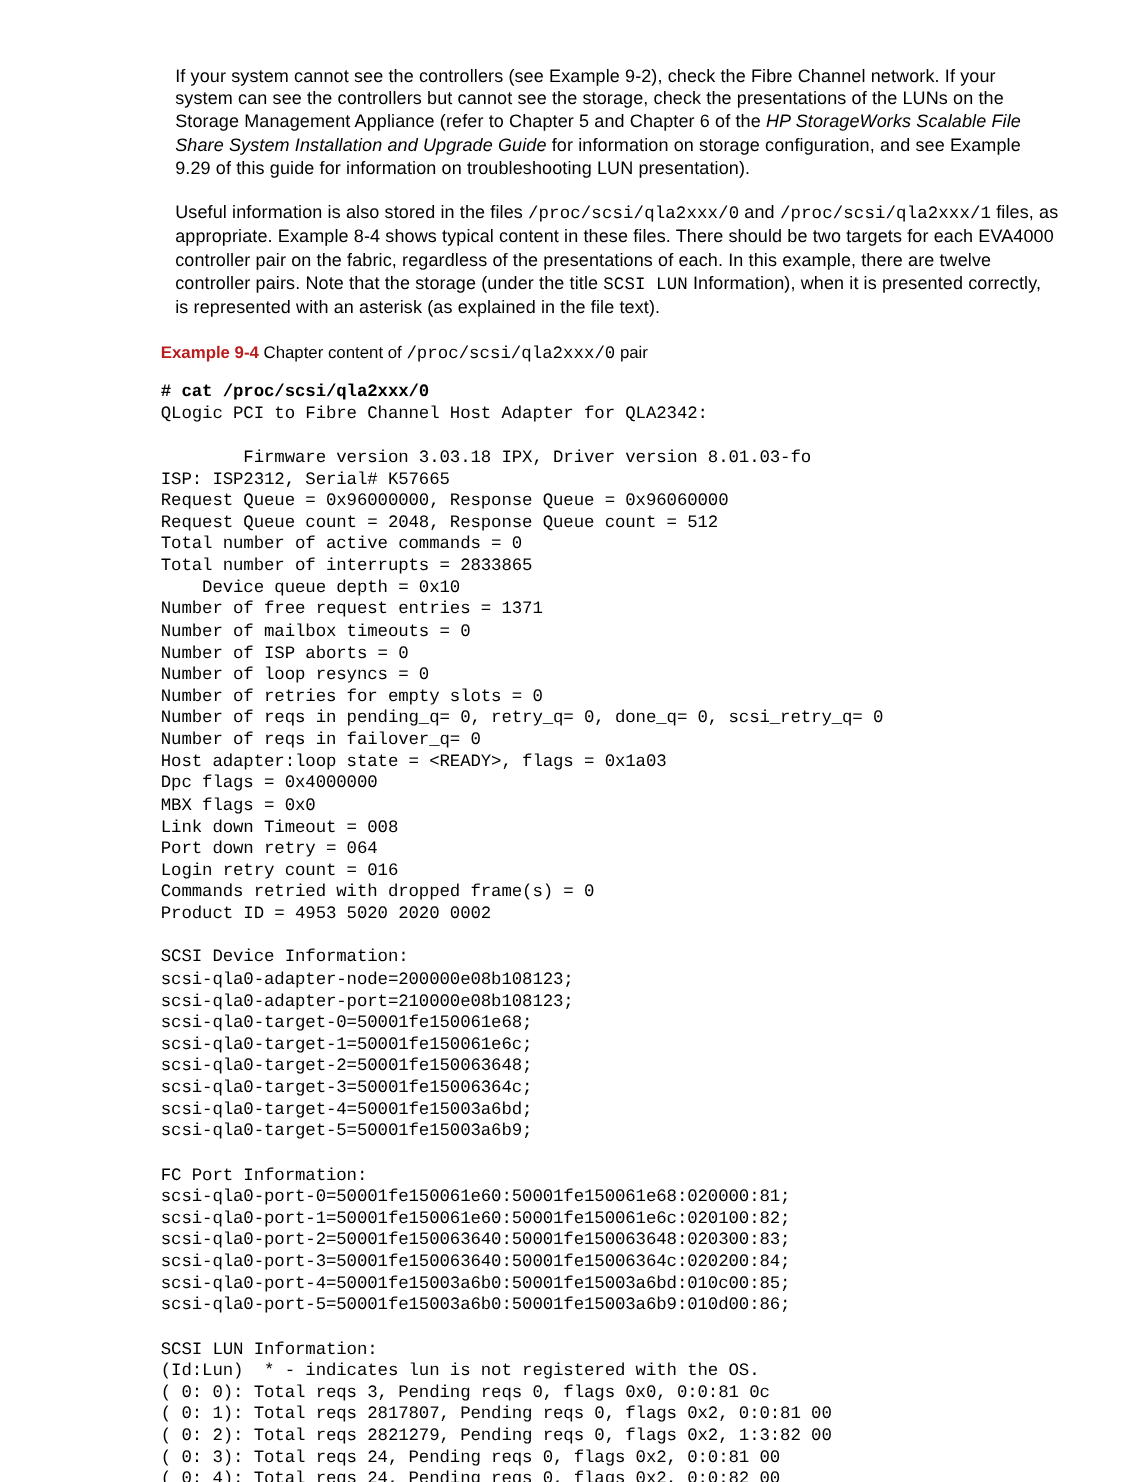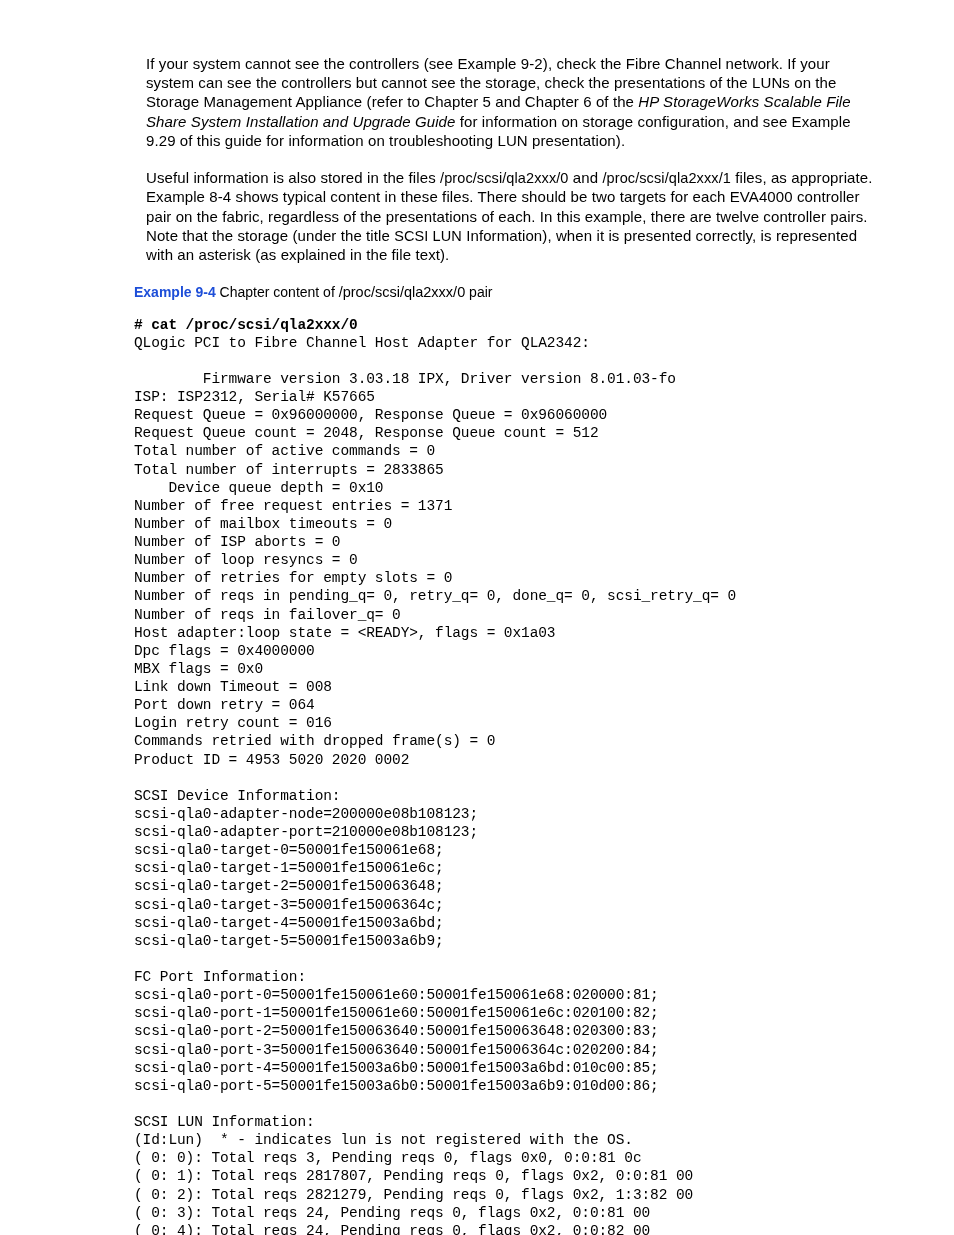--- a/index.html
+++ b/index.html
@@ -13,30 +13,30 @@
     margin: 0;
     padding: 54px 72px 40px 134px;
     width: 954px;
     box-sizing: border-box;
   }
   p.body {
     margin: 0 0 18px 12px;
     letter-spacing: 0.1px;
   }
   .mono {
-    font-family: Liberation Sans, sans-serif;
+    font-family: Liberation Mono, monospace;
     font-size: 14.5px;
   }
   .italic { font-style: italic; }
   .example-caption {
     margin: 8px 0 14px 0;
     font-size: 14px;
   }
   .example-label {
-    color: #1d4ed8;
+    color: #b91c1c;
     font-weight: 700;
     font-family: "Helvetica Neue", Helvetica, Arial, sans-serif;
   }
   pre.code {
     font-family: "Courier New", Courier, monospace;
     font-size: 14.5px;
     line-height: 1.25;
     white-space: pre;
     margin: 0;
     letter-spacing: -0.1px;

